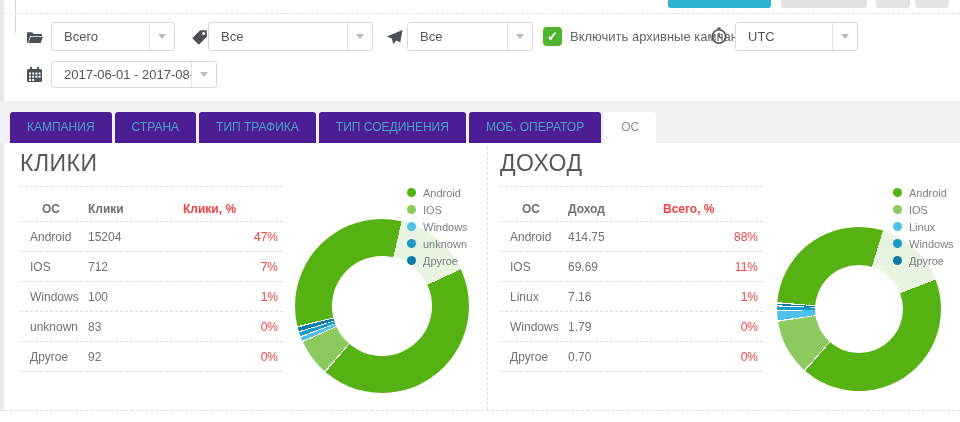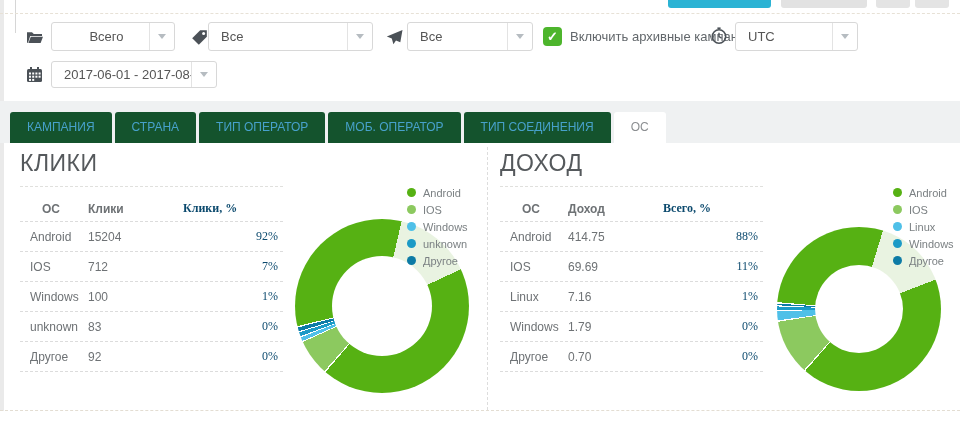--- a/index.html
+++ b/index.html
@@ -40,39 +40,39 @@
     left:543px; top:27px; width:19px; height:19px; background:#4db52c; border-radius:4px;
     display:flex; align-items:center; justify-content:center; color:#fff; font-size:13px; font-weight:bold;
   }
   .chk-label { left:570px; top:29px; font-size:13px; color:#62676b; }
 
   
   .tabstrip { left:0; top:101px; width:960px; height:42px; background:#eff1f2;
     display:flex; align-items:flex-end; padding-left:10px; }
   .tab {
     height:31px; line-height:31px; padding:0 17px; margin-right:3px;
-    background:#14532d; border-radius:3px 3px 0 0;
+    background:#4c1d95; border-radius:3px 3px 0 0;
     font-size:12px; color:#47a1cb; white-space:nowrap; cursor:default;
   }
   .tab.active { background:#ffffff; color:#8b8e91; }
 
   
   .panel-title { font-size:23px; color:#55595c; letter-spacing:0.5px; }
   .dash-h { border-top:1px dashed #e0e0dd; }
   .v-divider { left:487px; top:147px; height:263px; border-left:1px dashed #dddddd; }
   .dash-bottom { left:0; top:410px; width:960px; border-top:1px dashed #e3ddd2; }
 
   .os-table { width:263px; font-size:12px; }
   .t-row { display:grid; height:30px; align-items:center; border-bottom:1px dashed #dcdcdc; padding-left:10px; }
   .t-row.left  { grid-template-columns:58px 95px 1fr; }
   .t-row.head { font-weight:bold; color:#595d60; height:26px; }
   .t-row .c1 { color:#6e7275; }
   .t-row.head .c1 { padding-left:12px; }
   .t-row .c2 { color:#6e7275; }
-  .t-row .c3 { text-align:right; padding-right:5px; color:#0c4a6e;font-family:Liberation Serif, serif; }
+  .t-row .c3 { text-align:right; padding-right:5px; color:#ef4444; }
   .t-row.head .c3 { text-align:left; padding-right:0; }
 
   
   .donut { border-radius:50%; }
   .donut .hole { position:absolute; background:#fff; border-radius:50%; }
   .donut-left { left:295px; top:219px; width:174px; height:174px; }
   .donut-left .hole { left:37px; top:37px; width:100px; height:100px; }
   .donut-right { left:777px; top:227px; width:164px; height:164px; }
   .donut-right .hole { left:38px; top:38px; width:88px; height:88px; }
 
@@ -91,21 +91,21 @@
 <div class="abs top-sq1"></div>
 <div class="abs top-sq2"></div>
 <div class="abs dash-top"></div>
 
 <div class="abs icon16" style="left:26px; top:29px;">
   <svg width="17" height="17" viewBox="0 0 17 17">
       <path fill="#4b5157" d="M1 3.2h5l1.8 1.8H16v2H4.2L2 13.8H1z"></path>
       <path fill="#4b5157" d="M4.8 7.8H17L14.6 14H2.4z"></path>
     </svg>
 </div>
-<div class="abs filter-select" style="left:51px; top:22px; width:124px;text-align:center;">
+<div class="abs filter-select" style="left:51px; top:22px; width:124px;">
   <span class="val">Всего</span>
   <span class="caret-zone">
       <span class="caret"></span>
     </span>
 </div>
 <div class="abs icon16" style="left:191px; top:29px;">
   <svg width="17" height="17" viewBox="0 0 17 17">
       <path fill="#4b5157" d="M9.2 1.2 1.2 9.2 7.8 15.8 15.8 7.8 15.8 1.2z"></path>
       <circle cx="12.6" cy="4.4" r="1.5" fill="#fff"></circle>
     </svg>
@@ -167,39 +167,39 @@
 <div class="abs filter-select" style="left:51px; top:61px; width:166px; height:27px;">
   <span class="val">2017-06-01 - 2017-08-01</span>
   <span class="caret-zone">
       <span class="caret"></span>
     </span>
 </div>
 
 <div class="abs tabstrip">
   <div class="tab">КАМПАНИЯ</div>
   <div class="tab">СТРАНА</div>
-  <div class="tab">ТИП ОПЕРАТОР</div>
+  <div class="tab">ТИП ТРАФИКА</div>
+  <div class="tab">ТИП СОЕДИНЕНИЯ</div>
   <div class="tab">МОБ. ОПЕРАТОР</div>
-  <div class="tab">ТИП СОЕДИНЕНИЯ</div>
   <div class="tab active">ОС</div>
 </div>
 
 <div class="abs panel-title" style="left:20px; top:150px;">КЛИКИ</div>
 <div class="abs dash-h" style="left:20px; top:186px; width:263px;"></div>
 
 <div class="abs os-table" style="left:20px; top:196px;">
   <div class="t-row left head">
     <span class="c1">ОС</span>
     <span class="c2">Клики</span>
     <span class="c3">Клики, %</span>
   </div>
   <div class="t-row left">
     <span class="c1">Android</span>
     <span class="c2">15204</span>
-    <span class="c3">92%</span>
+    <span class="c3">47%</span>
   </div>
   <div class="t-row left">
     <span class="c1">IOS</span>
     <span class="c2">712</span>
     <span class="c3">7%</span>
   </div>
   <div class="t-row left">
     <span class="c1">Windows</span>
     <span class="c2">100</span>
     <span class="c3">1%</span>

